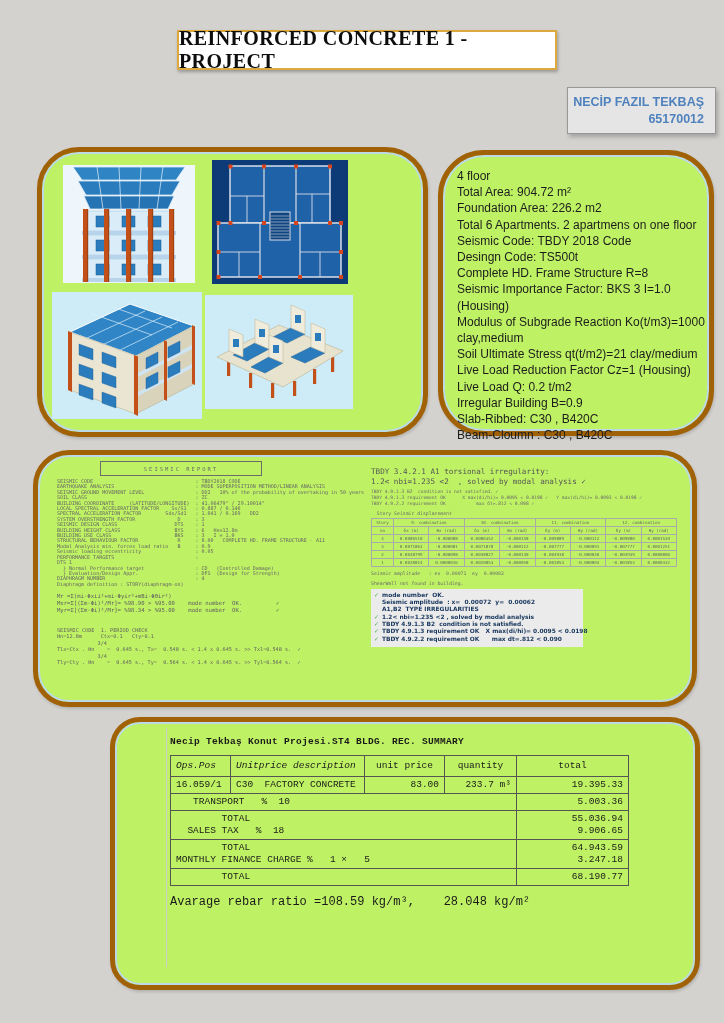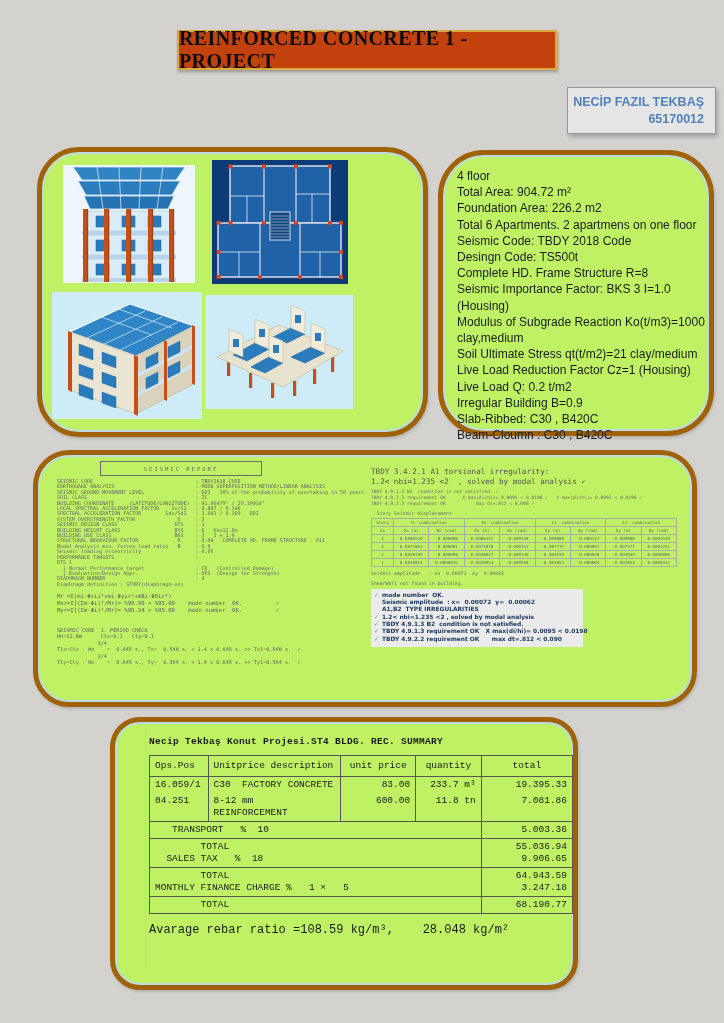--- a/index.html
+++ b/index.html
@@ -1,37 +1,37 @@
 <!DOCTYPE html>
 <html><head>
 <meta charset="utf-8">
 <style>
   html,body{margin:0;padding:0;}
   body{width:724px;height:1023px;background:#d3d2cf;position:relative;
        font-family:"Liberation Sans",sans-serif;overflow:hidden;}
 
   
   .title-box{position:absolute;left:177px;top:30px;width:380px;height:40px;
-    background:#c2410c;border:2px solid #dca93f;box-shadow:1px 2px 3px rgba(0,0,0,.28);
+    background:#ffffff;border:2px solid #dca93f;box-shadow:1px 2px 3px rgba(0,0,0,.28);
     display:flex;align-items:center;justify-content:center;box-sizing:border-box;}
   .title-box h1{margin:0;font-family:"Liberation Serif",serif;font-weight:bold;
     font-size:20px;color:#0d0d0d;letter-spacing:.4px;}
 
   
   .badge{position:absolute;left:567px;top:87px;width:149px;height:47px;background:#e5e5e5;
     border:1px solid #979797;box-shadow:2px 3px 4px rgba(0,0,0,.22);box-sizing:border-box;
     text-align:right;padding:6px 11px 0 0;color:#4f81bd;font-size:12.5px;font-weight:bold;line-height:17px;}
 
   
   .panel{position:absolute;background:#bef264;border:5px solid #a16207;
     box-shadow:inset 0 0 0 2px #bcd9e6, 1px 2px 3px rgba(0,0,0,.15);box-sizing:border-box;}
   #panel-images{left:37px;top:147px;width:391px;height:290px;border-radius:42px;}
   #panel-details{left:438px;top:150px;width:276px;height:286px;border-radius:46px;}
   #panel-seismic{left:33px;top:450px;width:664px;height:257px;border-radius:36px;}
-  #panel-cost{left:110px;top:717px;width:468px;height:273px;border-radius:30px;}
+  #panel-cost{left:110px;top:717px;width:590px;height:273px;border-radius:30px;padding-left:21px;}
   .panel-inner{position:relative;width:100%;height:100%;}
 
   
   .imgbox{position:absolute;}
   #img-frame{left:21px;top:13px;}
   #img-plan{left:170px;top:8px;}
   #img-render{left:10px;top:140px;}
   #img-ribbed{left:163px;top:143px;}
 
   
@@ -69,21 +69,21 @@
   
   .cost-inner{padding:14px 0 0 34px;font-family:"Liberation Mono","DejaVu Sans Mono",monospace;color:#1a1a1a;}
   .report-rule{position:absolute;left:30px;top:6px;bottom:18px;width:1px;background:#cccccc;}
   .cost-title{font-size:9.5px;font-weight:bold;letter-spacing:.3px;margin-bottom:8px;white-space:pre;}
   table.cost{border-collapse:collapse;font-size:9.5px;}
   table.cost td,table.cost th{border-left:1px solid #555;border-right:1px solid #555;
     font-weight:normal;white-space:pre;vertical-align:top;line-height:12px;}
   table.cost thead th{border-top:1px solid #555;border-bottom:1px solid #555;padding:4px 5px;}
   table.cost td{padding:2px 5px;}
   col.c-ops{width:60px;}col.c-desc{width:134px;}col.c-price{width:80px;}col.c-qty{width:72px;}col.c-total{width:112px;}
-  .al{text-align:left;}.ac{text-align:center;}
+  .al{text-align:left;font-style:italic;}.ac{text-align:center;}
   tr.hr td{border-top:1px solid #555;}
   tr.last td{border-bottom:1px solid #555;}
   td.qty{text-align:right;padding-right:12px;margin-left:44px;}
   td.num{text-align:right;padding-right:7px;}
   .cost-footer{margin-top:9px;font-size:12px;white-space:pre;}
 </style>
 </head>
 <body>
 
 <div class="title-box">
@@ -450,28 +450,20 @@
         </tr>
       </thead>
       <tbody>
         <tr style="height:16px;">
           <td>16.059/1</td>
           <td>C30  FACTORY CONCRETE</td>
           <td class="num">83.00</td>
           <td class="qty">233.7 m³</td>
           <td class="num">19.395.33</td>
         </tr>
-        <tr>
-          <td>04.251</td>
-          <td>8-12 mm
-REINFORCEMENT</td>
-          <td class="num">600.00</td>
-          <td class="qty">11.8 tn</td>
-          <td class="num">7.081.86</td>
-        </tr>
         <tr class="hr">
           <td colspan="4">   TRANSPORT   %  10</td>
           <td class="num">5.003.36</td>
         </tr>
         <tr class="hr">
           <td colspan="4">        TOTAL
   SALES TAX   %  18</td>
           <td class="num">55.036.94
 9.906.65</td>
         </tr>

